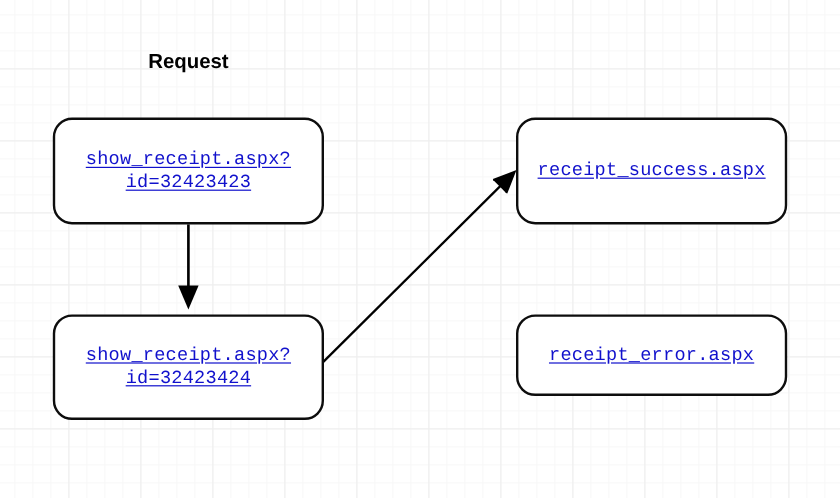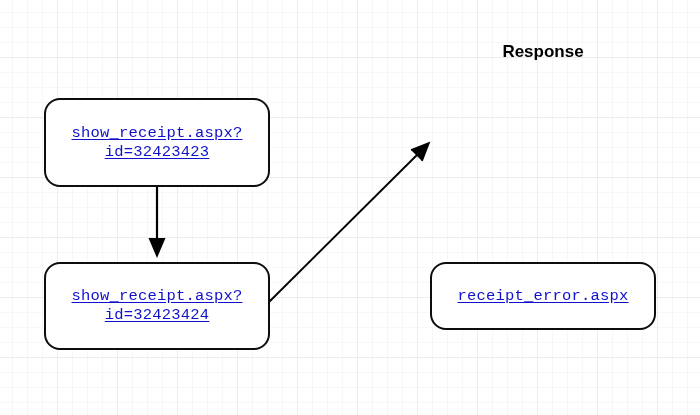--- a/index.html
+++ b/index.html
@@ -86,28 +86,31 @@
       <line x1="157" y1="187" x2="157" y2="243" stroke="#000000" stroke-width="2.2"></line>
       <polygon points="157,258 148.5,238 165.5,238" fill="#000000"></polygon>
     </g>
 
     <g>
       <line x1="269" y1="302" x2="424" y2="148" stroke="#000000" stroke-width="1.9"></line>
       <polyline points="411,150 429,143 422,161" fill="#000000" stroke="#000000" stroke-width="1.6" stroke-linejoin="miter"></polyline>
     </g>
   </svg>
 
+  <div class="column-header" style="left:82px; top:42px; width:150px;">Request</div>
 
-  <div class="column-header" style="left:468px; top:42px; width:150px;">Response</div>
 
   <div class="node-box" style="left:44px; top:98px; width:226px; height:89px;">
     <span class="node-label">show_receipt.aspx?
 id=32423423</span>
   </div>
 
+  <div class="node-box" style="left:430px; top:98px; width:226px; height:89px;">
+    <span class="node-label single">receipt_success.aspx</span>
+  </div>
 
   <div class="node-box" style="left:44px; top:262px; width:226px; height:88px;">
     <span class="node-label">show_receipt.aspx?
 id=32423424</span>
   </div>
 
   <div class="node-box" style="left:430px; top:262px; width:226px; height:68px;">
     <span class="node-label single">receipt_error.aspx</span>
   </div>
 

